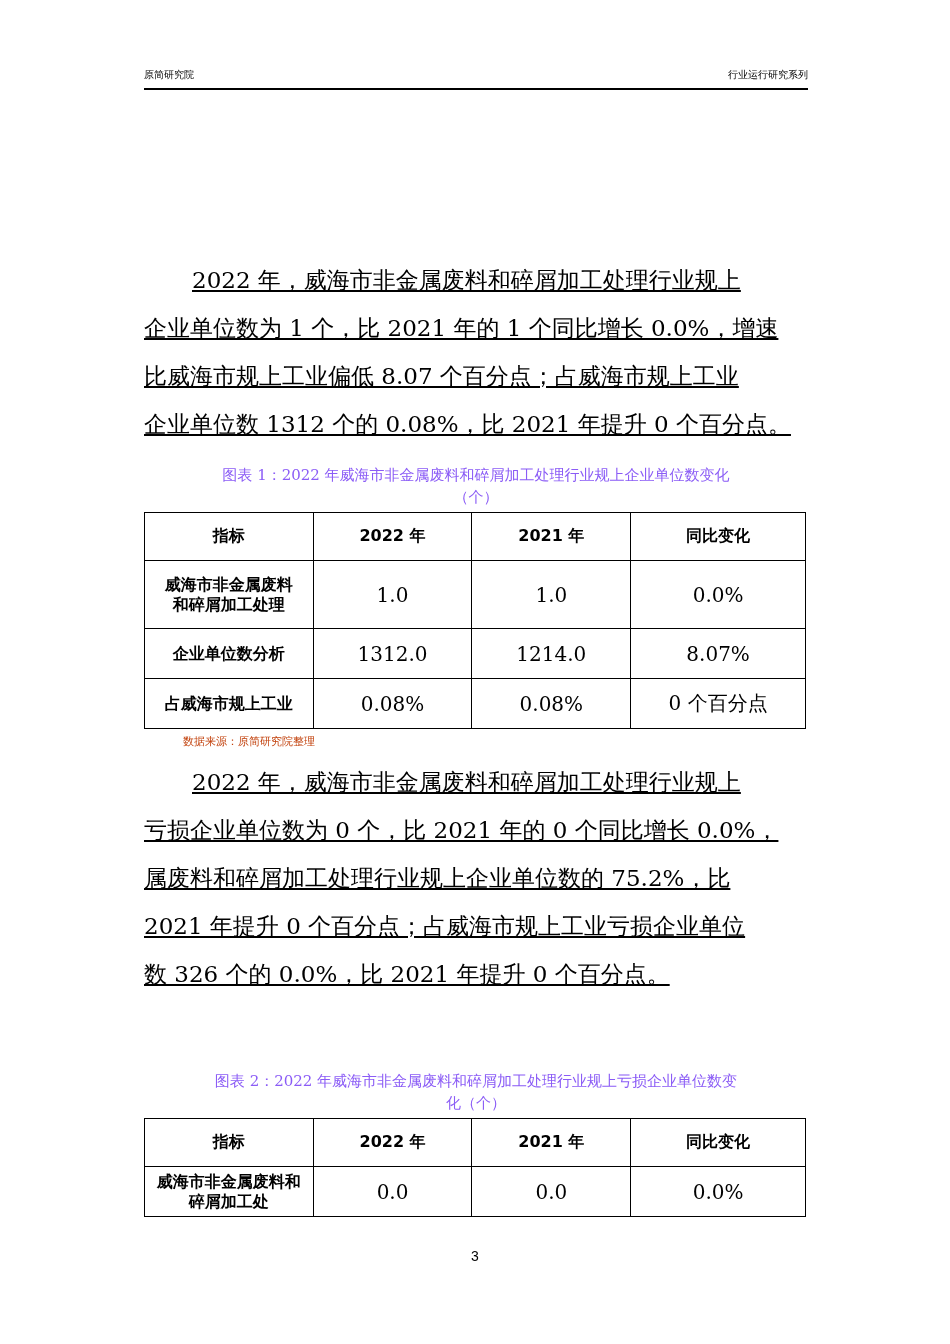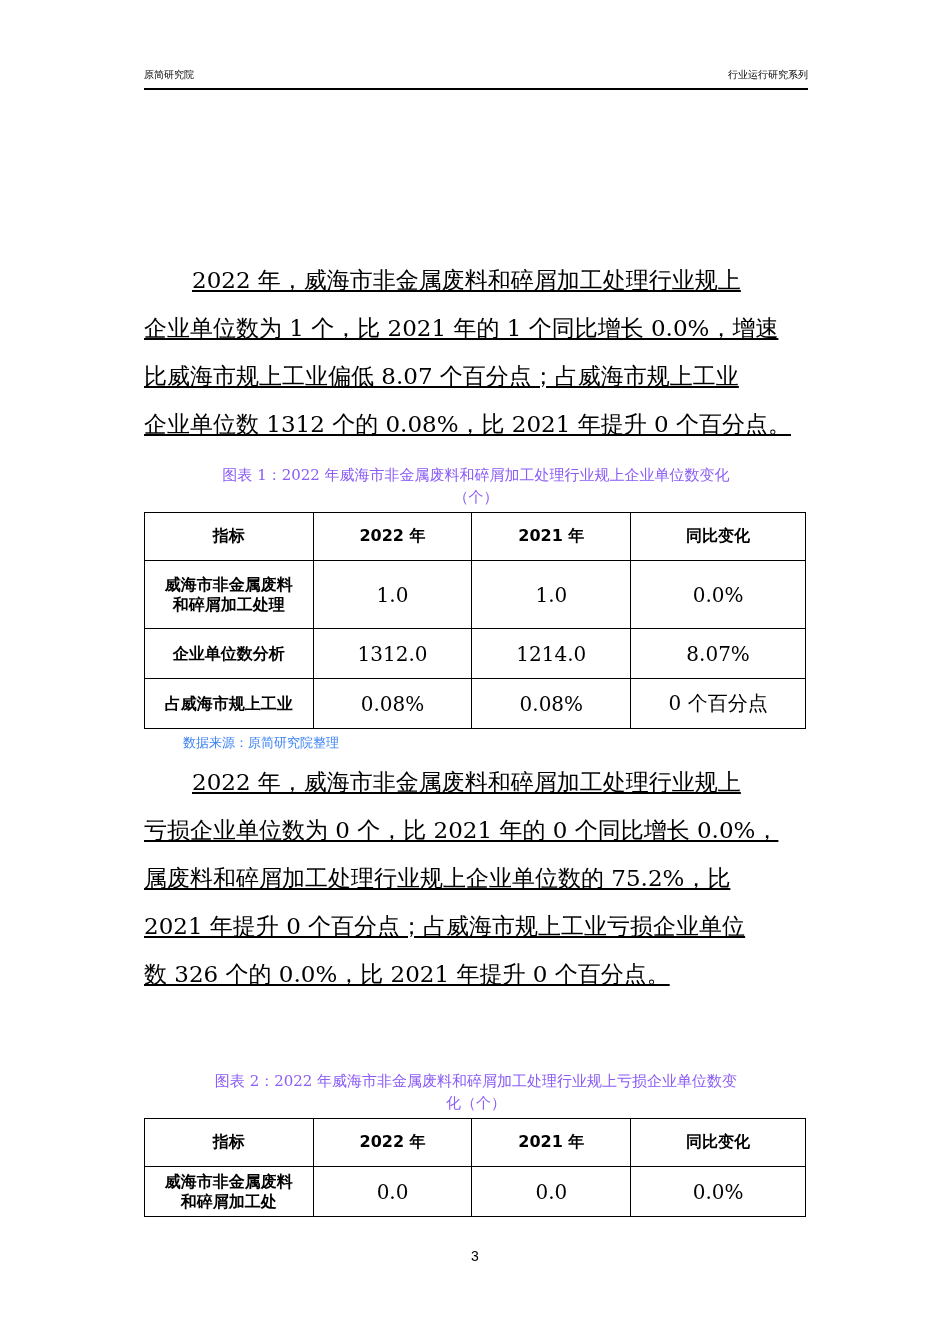--- a/index.html
+++ b/index.html
@@ -13,21 +13,21 @@
   .heading .l1 { padding-left: 56px; display: block; }
   .para { position: absolute; left: 144px; width: 664px; font-family: "DejaVu Serif", "Liberation Serif", serif; font-size: 23px; line-height: 48px; text-align: justify; }
   .para span { display: block; white-space: nowrap; text-decoration: underline; }
   .para .first { padding-left: 48px; }
   .caption { position: absolute; left: 144px; width: 664px; text-align: center; font-family: "DejaVu Serif", "Liberation Serif", serif; font-size: 15px; line-height: 22px; color: #8b5cf6; }
   table.tbl { position: absolute; left: 144px; width: 662px; border-collapse: collapse; font-size: 16px; }
   table.tbl td, table.tbl th { border: 1.5px solid #000; text-align: center; vertical-align: middle; padding: 0 12px; }
   table.tbl th { font-family: "DejaVu Sans", "Liberation Sans", sans-serif; font-weight: bold; font-size: 16px; height: 47px; }
   table.tbl td.label { font-family: "DejaVu Sans", "Liberation Sans", sans-serif; font-weight: bold; font-size: 16px; line-height: 20px; }
   table.tbl td.val { font-family: "DejaVu Serif", "Liberation Serif", serif; font-size: 20px; }
-  .source { position: absolute; left: 183px; top: 734px; font-family: "DejaVu Serif", "Liberation Serif", serif; font-size: 13px; color: #3b82f6; }
+  .source { position: absolute; left: 183px; top: 734px; font-family: "DejaVu Serif", "Liberation Serif", serif; font-size: 11px; color: #c2410c; }
   .pagenum { position: absolute; left: 0; width: 950px; top: 1248px; text-align: center; font-family: "Liberation Sans", "DejaVu Sans", sans-serif; font-size: 14px; }
 </style>
 </head>
 <body>
 
 <div class="page">
 
   <div class="header">
     <span class="left">原简研究院</span>
     <span class="right">行业运行研究系列</span>
@@ -105,21 +105,21 @@
         <col style="width:175px">
       </colgroup>
     <tbody>
         <tr>
       <th>指标</th>
       <th>2022 年</th>
       <th>2021 年</th>
       <th>同比变化</th>
     </tr>
     <tr style="height:50px;">
-      <td class="label" style="padding:0 12px;">威海市非金属废料和碎屑加工处</td>
+      <td class="label" style="padding:0 4px;">威海市非金属废料和碎屑加工处</td>
       <td class="val">0.0</td>
       <td class="val">0.0</td>
       <td class="val">0.0%</td>
     </tr>
   </tbody>
     </table>
 
   <div class="pagenum">3</div>
 </div>
 

